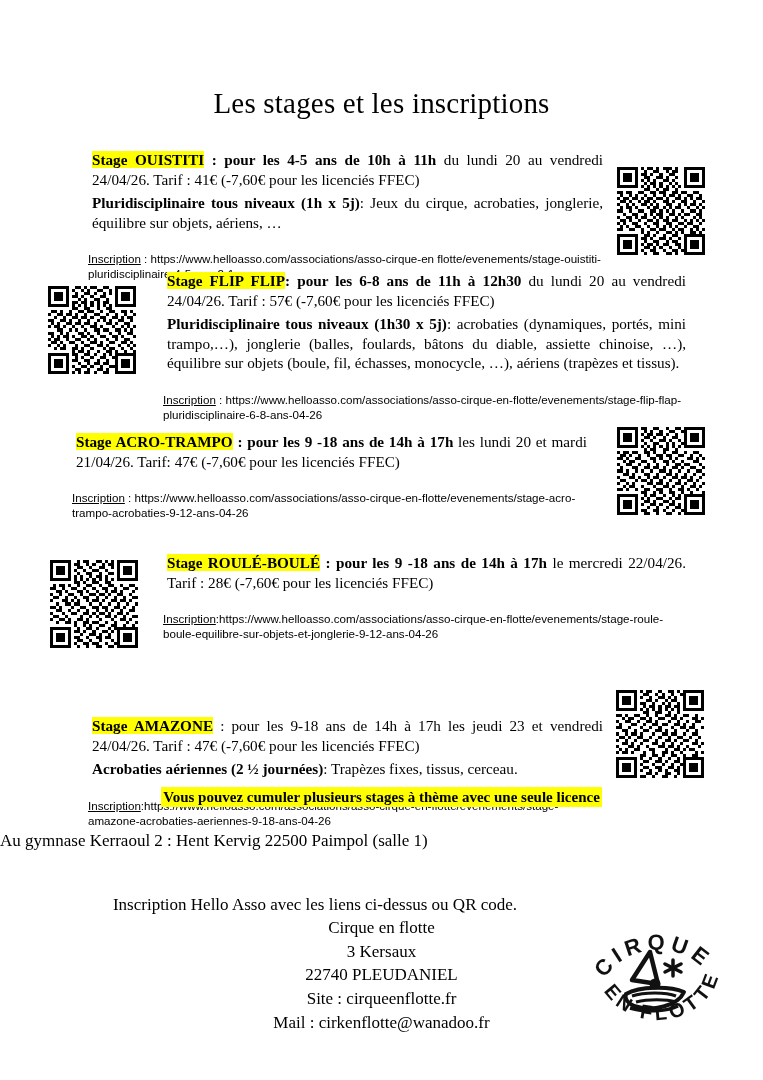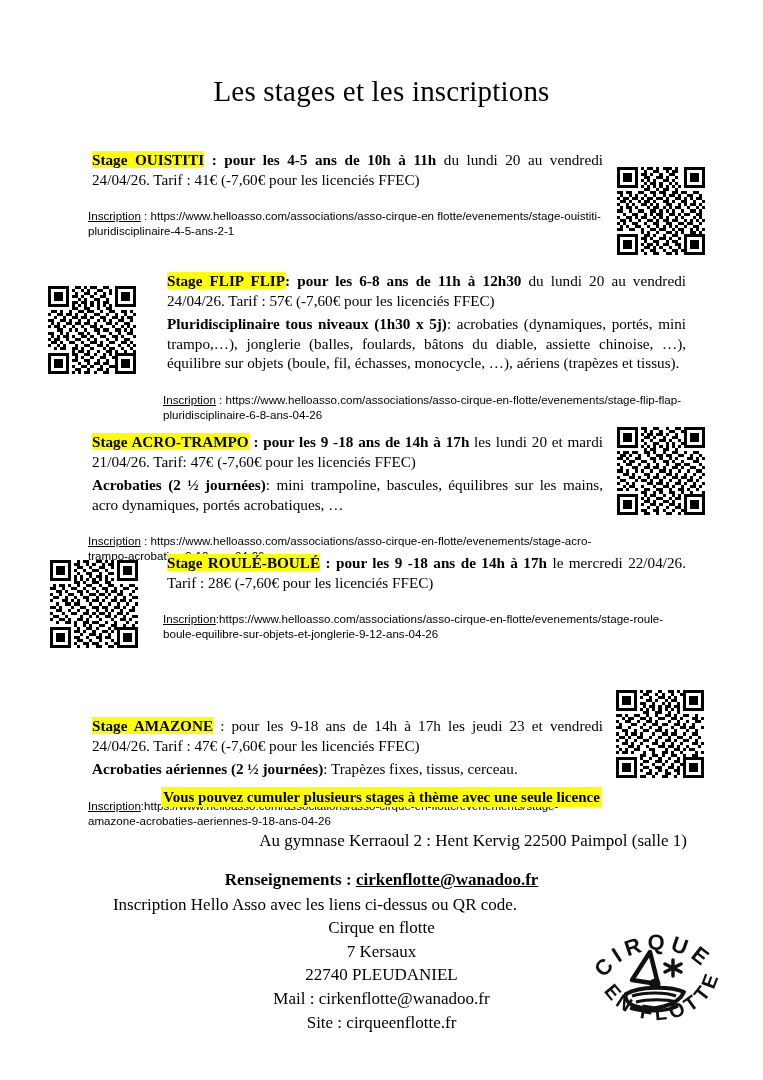--- a/index.html
+++ b/index.html
@@ -19,21 +19,21 @@
   .page {
     position: relative;
     width: 763px;
     height: 1080px;
     box-sizing: border-box;
   }
 
   
   .doc-title {
     position: absolute;
-    top: 76px;
+    top: 88px;
     left: 0;
     width: 763px;
     text-align: center;
     font-family: "Liberation Serif", "DejaVu Serif", serif;
     font-size: 29px;
     line-height: 1.1;
     letter-spacing: 0.2px;
     font-weight: 400;
   }
 
@@ -91,21 +91,21 @@
     background: #ffff00;
     font-weight: bold;
     padding: 2px 2px;
   }
 
   .venue {
     position: absolute;
     top: 831px;
     left: 0;
     width: 687px;
-    text-align: right;
+    text-align: left;
     font-size: 17px;
   }
 
   .renseign {
     position: absolute;
     top: 870px;
     left: 0;
     width: 763px;
     text-align: center;
     font-size: 17px;
@@ -147,20 +147,23 @@
 <body>
 
 <div class="page">
 
   <div class="doc-title">Les stages et les inscriptions</div>
 
   <div class="stage" style="left:88px; top:146px; width:519px;">
     <div class="stage-text">
       <p>
         <span class="hl">Stage OUISTITI</span><span class="b"> : pour les 4-5 ans de 10h à 11h</span><span> du lundi 20 au vendredi 24/04/26. Tarif : 41€ (-7,60€ pour les licenciés FFEC)</span>
+      </p>
+      <p>
+        <span class="b">Pluridisciplinaire tous niveaux (1h x 5j)</span><span>:  Jeux du cirque, acrobaties, jonglerie, équilibre sur objets, aériens, …</span>
       </p>
     </div>
     <div class="insc">
       <span class="lbl">Inscription</span><span> : </span><span>https://www.helloasso.com/associations/asso-cirque-en flotte/evenements/stage-ouistiti-pluridisciplinaire-4-5-ans-2-1</span>
     </div>
   </div>
   <div class="qr" style="left:617px; top:167px;">
     <svg viewBox="0 0 29 29" shape-rendering="crispEdges" aria-hidden="true">
         <rect width="29" height="29" fill="#fff"></rect>
         <g fill="#000">
@@ -724,27 +727,24 @@
           <rect x="1" y="1" width="5" height="5" fill="#fff"></rect>
           <rect x="2" y="2" width="3" height="3"></rect>
           <rect x="23" y="1" width="5" height="5" fill="#fff"></rect>
           <rect x="24" y="2" width="3" height="3"></rect>
           <rect x="1" y="23" width="5" height="5" fill="#fff"></rect>
           <rect x="2" y="24" width="3" height="3"></rect>
         </g>
       </svg>
   </div>
 
-  <div class="stage" style="left:88px; top:428px; width:519px;">
+  <div class="stage" style="left:72px; top:428px; width:519px;">
     <div class="stage-text">
       <p>
         <span class="hl">Stage ACRO-TRAMPO</span><span class="b"> : pour les 9 -18 ans de 14h à 17h</span><span> les lundi 20 et mardi 21/04/26. Tarif: 47€ (-7,60€ pour les licenciés FFEC)</span>
-      </p>
-      <p>
-        <span class="b">Acrobaties (2 ½ journées)</span><span>: mini trampoline, bascules, équilibres sur les mains, acro dynamiques, portés acrobatiques, …</span>
       </p>
     </div>
     <div class="insc">
       <span class="lbl">Inscription</span><span> : </span><span>https://www.helloasso.com/associations/asso-cirque-en-flotte/evenements/stage-acro-trampo-acrobaties-9-12-ans-04-26</span>
     </div>
   </div>
   <div class="qr" style="left:617px; top:427px;">
     <svg viewBox="0 0 29 29" shape-rendering="crispEdges" aria-hidden="true">
         <rect width="29" height="29" fill="#fff"></rect>
         <g fill="#000">
@@ -1572,32 +1572,29 @@
         </g>
       </svg>
   </div>
 
   <div class="banner">
     <span>Vous pouvez cumuler plusieurs stages à thème avec une seule licence</span>
   </div>
 
   <div class="venue">Au gymnase Kerraoul 2 : Hent Kervig 22500 Paimpol (salle 1)</div>
 
-  <div class="renseign">
-    <span>Renseignements : </span><span class="mail">cirkenflotte@wanadoo.fr</span>
-  </div>
 
   <div class="inscr-note">Inscription Hello Asso avec les liens ci-dessus ou QR code.</div>
 
   <div class="address">
     <div>Cirque en flotte</div>
-    <div>7 Kersaux</div>
+    <div>3 Kersaux</div>
     <div>22740 PLEUDANIEL</div>
+    <div>Site : cirqueenflotte.fr</div>
     <div>Mail : cirkenflotte@wanadoo.fr</div>
-    <div>Site : cirqueenflotte.fr</div>
   </div>
 
   <div class="logo">
     <svg viewBox="0 0 160 118" aria-hidden="true">
       <defs>
         <path id="arcTop" d="M 22,74 A 60,54 0 0 1 138,74" fill="none"></path>
         <path id="arcBot" d="M 20,62 A 62,56 0 0 0 140,62" fill="none"></path>
       </defs>
 
       <text font-family="'Liberation Sans','DejaVu Sans',sans-serif" font-size="22" font-weight="bold" fill="#111" letter-spacing="5">

